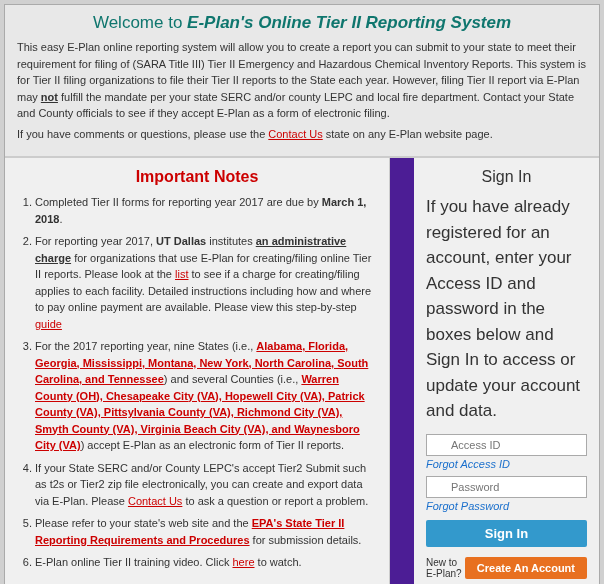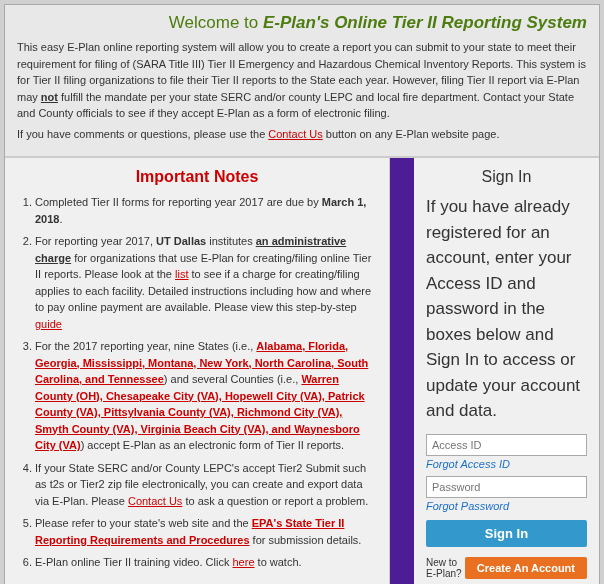--- a/index.html
+++ b/index.html
@@ -19,24 +19,24 @@
       border: 1px solid #aaa;
       width: 596px;
     }
     
     .header-section {
       background: #e8e8e8;
       padding: 8px 12px 10px 12px;
       border-bottom: 1px solid #ccc;
     }
     .header-title {
-      text-align: right;
+      text-align: center;
       font-size: 17px;
       font-weight: normal;
-      color: #4d7c0f;
+      color: #0f766e;
       margin-bottom: 6px;
     }
     .header-title em {
       font-style: italic;
       font-weight: bold;
     }
     .header-text {
       font-size: 11px;
       color: #333;
       line-height: 1.5;
@@ -103,21 +103,21 @@
       font-size: 17px;
       color: #333;
       line-height: 1.5;
       margin-bottom: 10px;
     }
     .form-group {
       margin-bottom: 6px;
     }
     .form-input {
       width: 100%;
-      padding: 4px 5px;
+      padding: 4px 24px;
       border: 1px solid #aaa;
       background: #fff;
       font-size: 11px;
       color: #666;
     }
     .forgot-link {
       display: block;
       color: #1a6fcc;
       font-size: 11px;
       text-decoration: none;
@@ -194,21 +194,21 @@
 
     <div class="header-section">
       <h1 class="header-title">
         <span>Welcome to </span><em>E-Plan's Online Tier II Reporting System</em>
       </h1>
       <div class="header-text">
         <p>
           <span>This easy E-Plan online reporting system will allow you to create a report you can submit to your state to meet their requirement for filing of (SARA Title III) Tier II Emergency and Hazardous Chemical Inventory Reports. This system is for Tier II filing organizations to file their Tier II reports to the State each year. However, filing Tier II report via E-Plan may </span><span style="font-weight:bold;text-decoration:underline;">not</span><span> fulfill the mandate per your state SERC and/or county LEPC and local fire department. Contact your State and County officials to see if they accept E-Plan as a form of electronic filing.</span>
         </p>
         <p>
-          <span>If you have comments or questions, please use the </span><a href="#" style="color:#cc0000;">Contact Us</a><span> button on any E-Plan website page.</span>
+          <span>If you have comments or questions, please use the </span><a href="#" style="color:#cc0000;">Contact Us</a><span> state on any E-Plan website page.</span>
         </p>
       </div>
     </div>
 
     <div class="content-section">
 
       <div class="left-panel">
         <div class="important-notes-title">Important Notes</div>
         <ol class="notes-list">
           <li>

